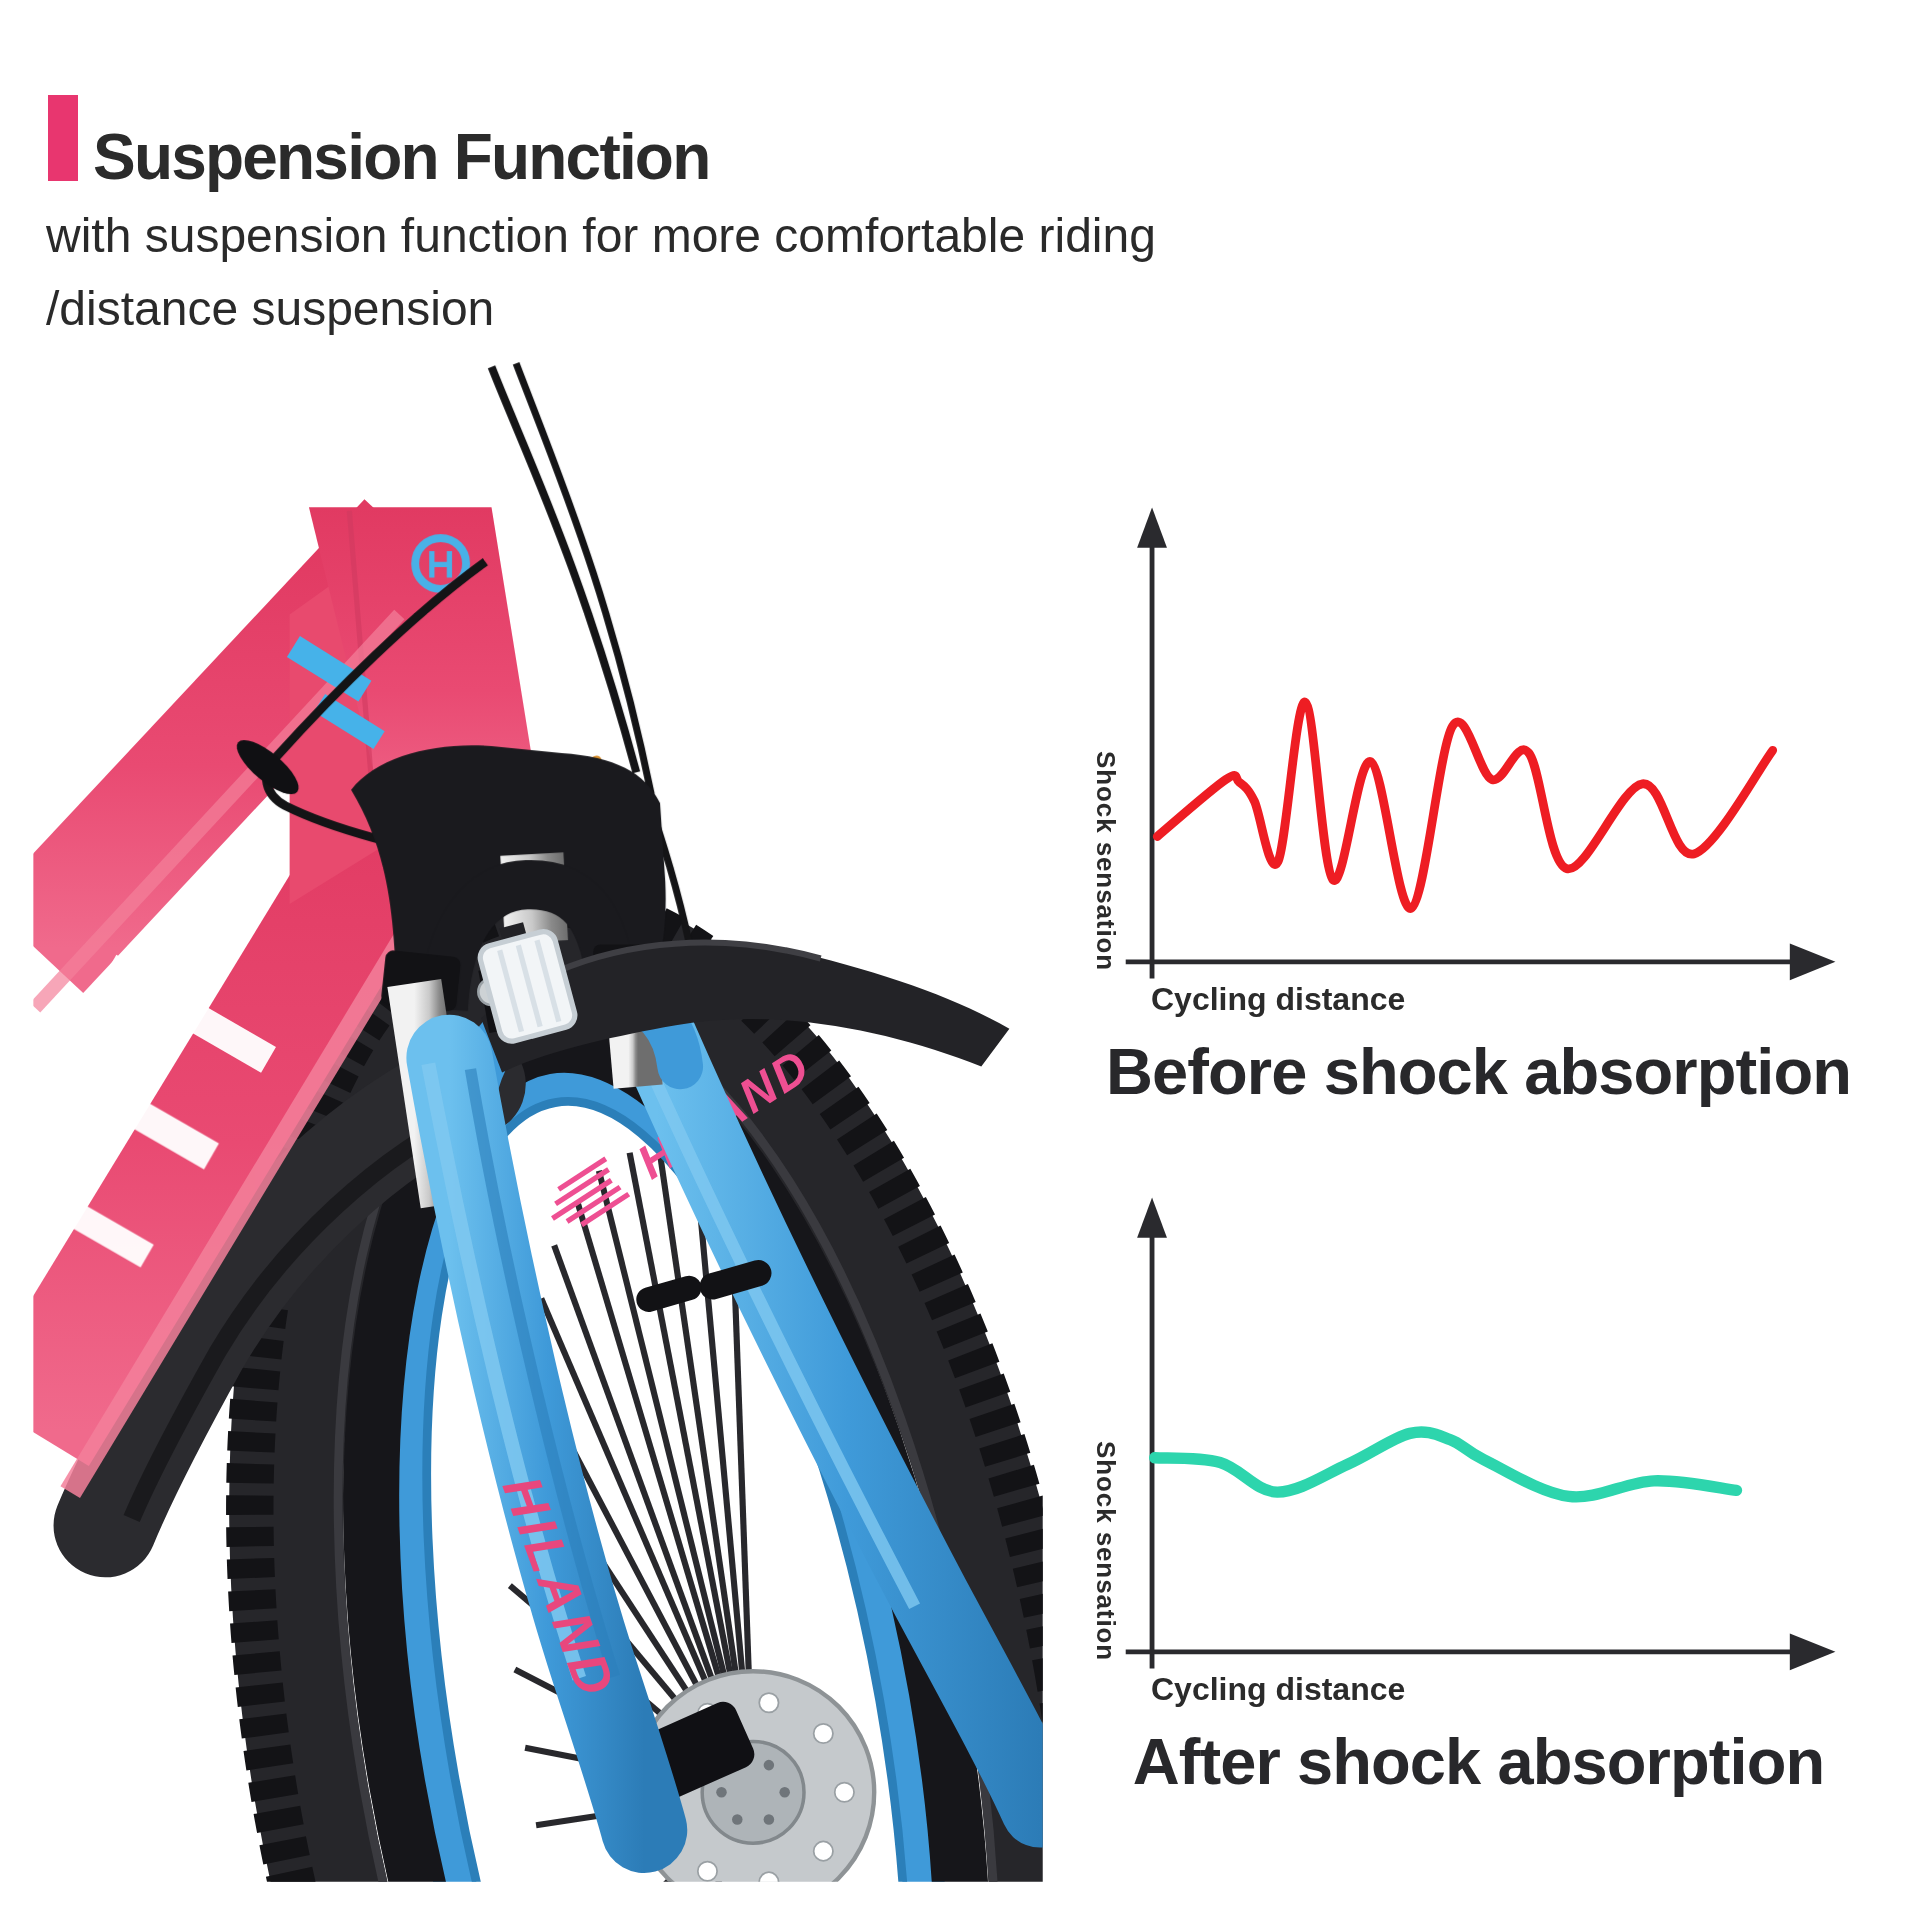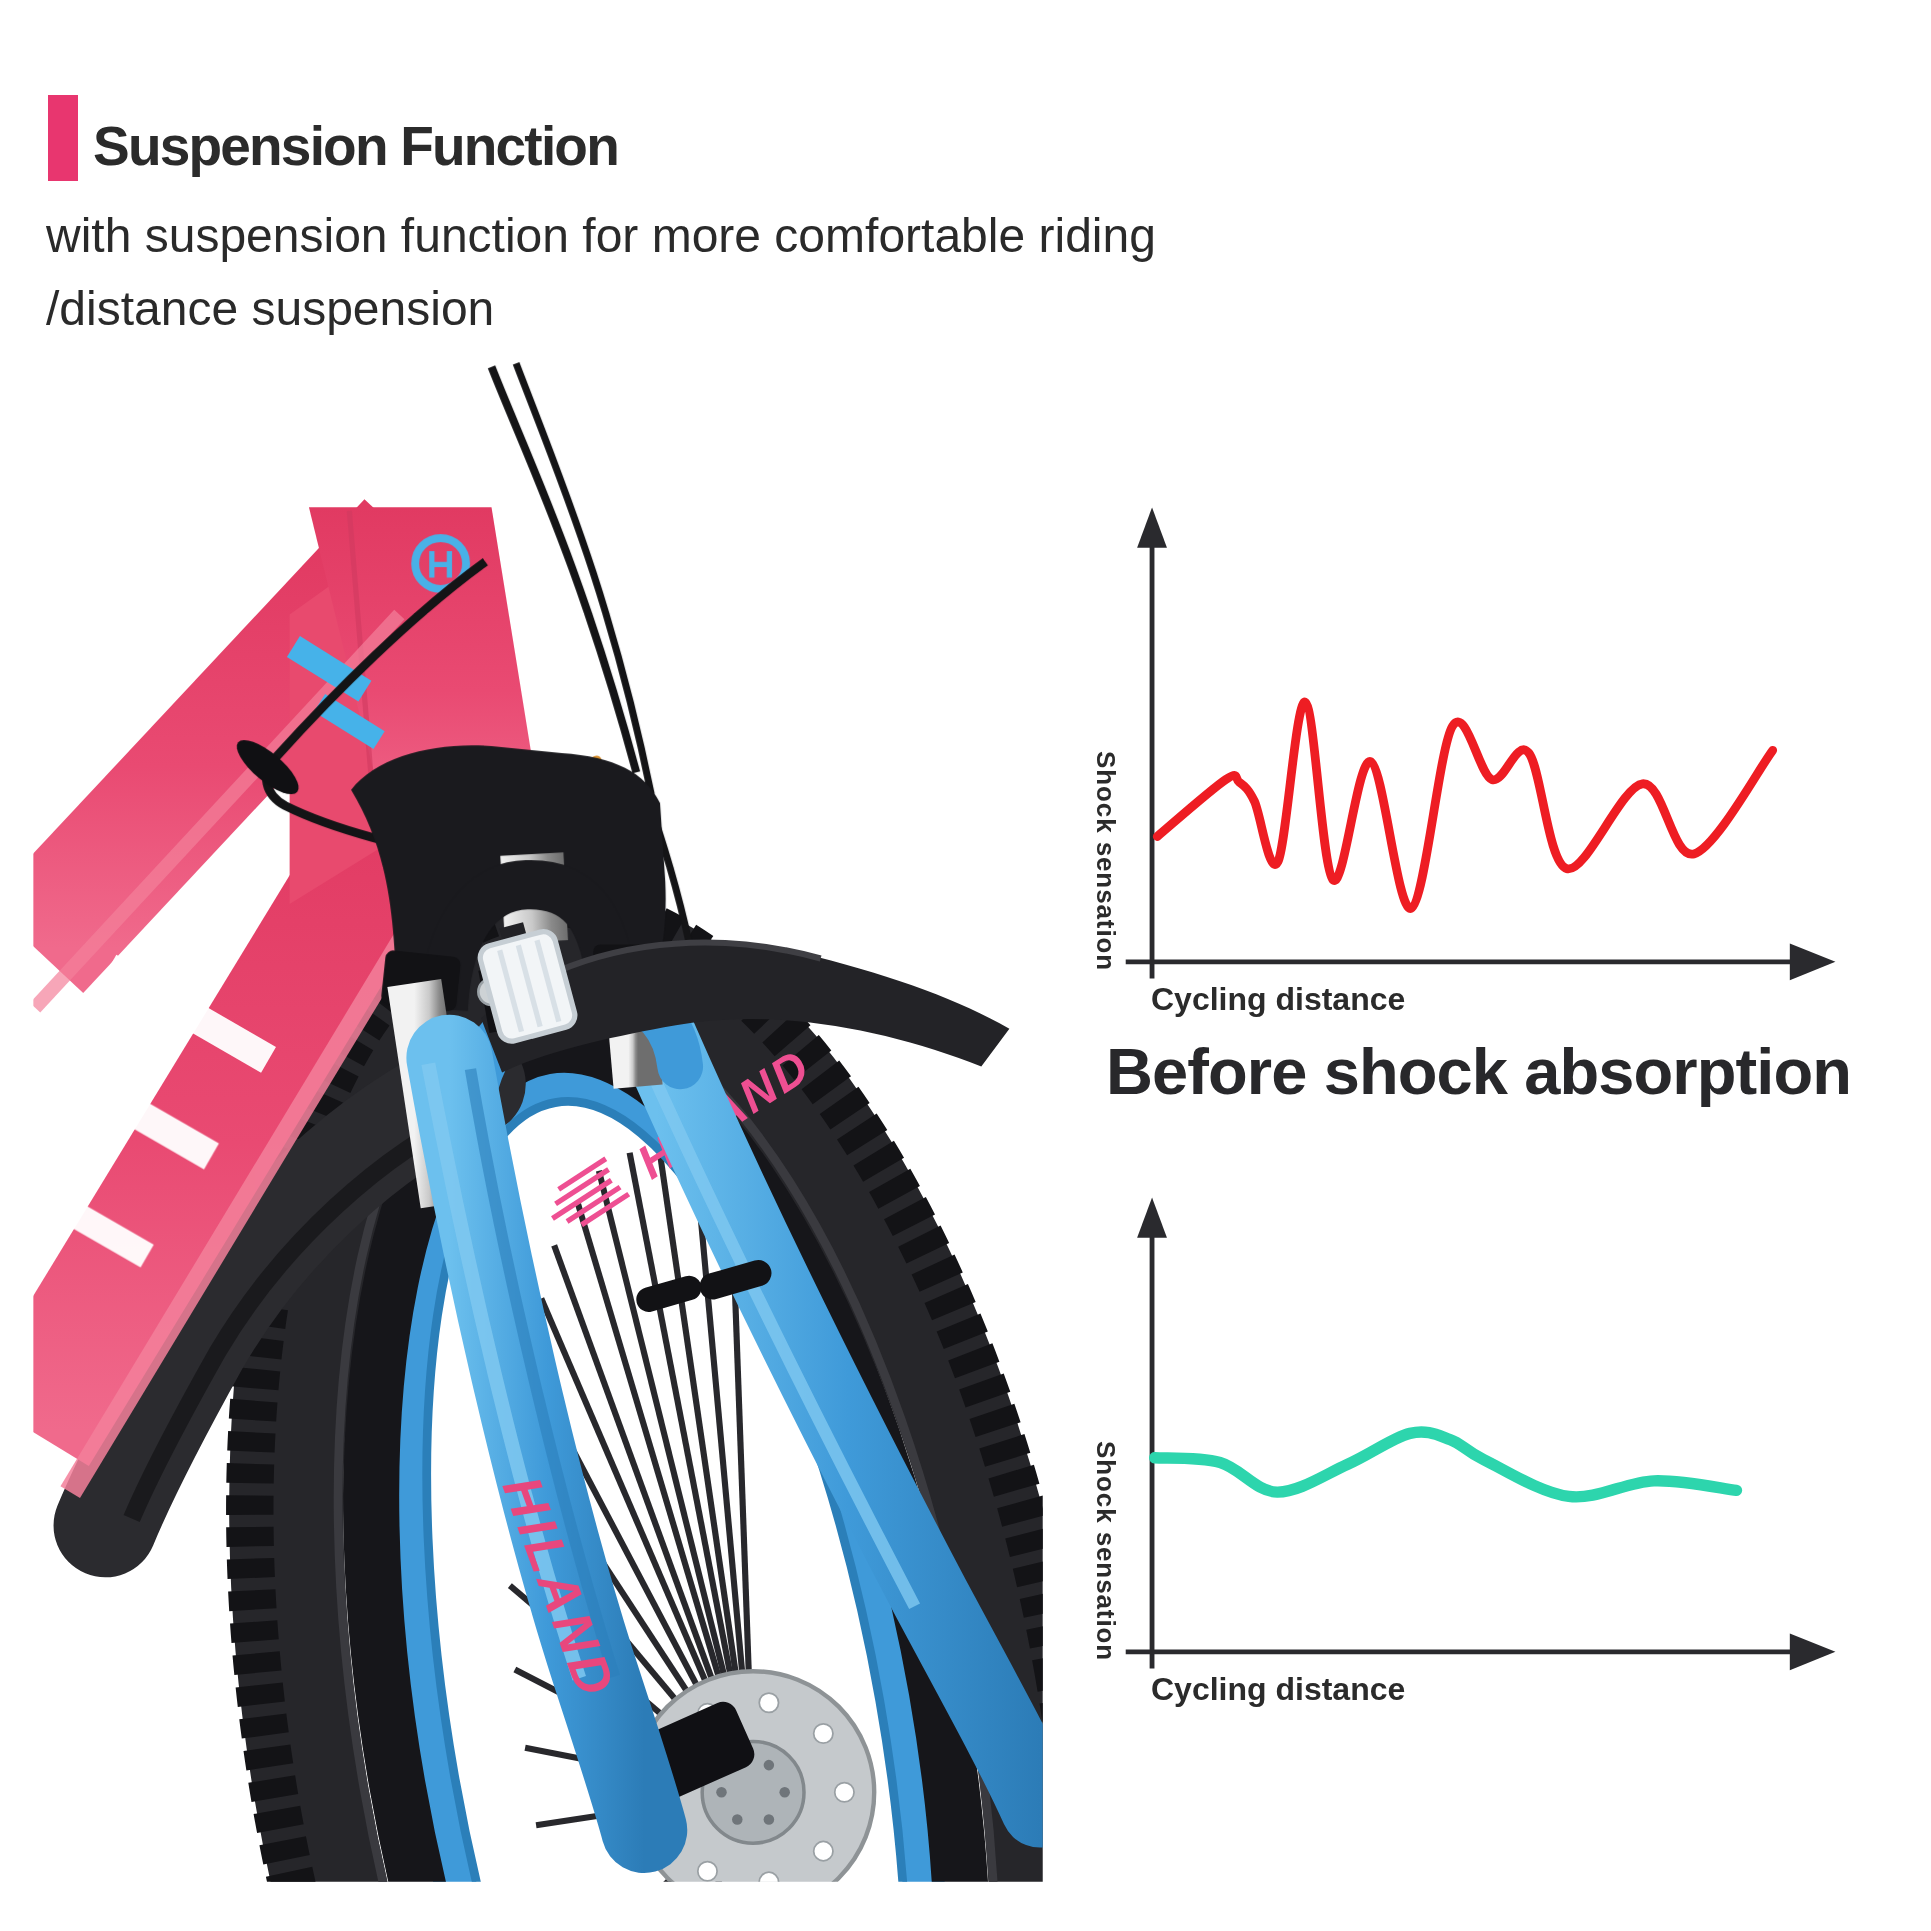--- a/index.html
+++ b/index.html
@@ -6,21 +6,21 @@
     --accent:#e8366f;
     --text-dark:#2b2b2b;
     --axis:#2a2a2e;
   }
   html,body{margin:0;padding:0;background:#ffffff;}
   body{width:1931px;height:1931px;font-family:"Liberation Sans",sans-serif;position:relative;overflow:hidden;}
   .canvas{position:absolute;inset:0;width:1931px;height:1931px;background:#fff;}
 
   
   .accent-bar{position:absolute;left:48px;top:95px;width:30px;height:86px;background:var(--accent);}
-  .page-title{position:absolute;left:93px;top:77px;font-size:55px;font-weight:700;letter-spacing:-1.8px;color:var(--text-dark);white-space:nowrap;}
+  .page-title{position:absolute;left:93px;top:77px;font-size:64px;font-weight:700;letter-spacing:-1.8px;color:var(--text-dark);white-space:nowrap;}
   .subtitle{position:absolute;left:46px;top:200px;font-size:48px;font-weight:400;color:#2a2a2a;line-height:1.52;letter-spacing:0;}
 
   
   .chart{position:absolute;left:1088px;width:772px;height:650px;}
   #chart-before{top:500px;}
   #chart-after{top:1190px;}
   .chart svg.plot{position:absolute;left:0;top:0;}
   .ylabel{
     position:absolute;left:1.8px;top:251px;height:216px;
     writing-mode:vertical-rl;text-orientation:mixed;
@@ -254,16 +254,17 @@
   <div class="chart" id="chart-after">
     <svg class="plot" width="772" height="492" viewBox="0 0 880 560" xmlns="http://www.w3.org/2000/svg">
       <line class="axis-line" x1="73" y1="50" x2="73" y2="545"></line>
       <polygon class="axis-head" points="73,8 56,54 90,54"></polygon>
       <line class="axis-line" x1="43" y1="526" x2="806" y2="526"></line>
       <polygon class="axis-head" points="852,526 800,505 800,547"></polygon>
       <path id="curve-after" class="curve" d="M 76.0 304.8 C 88.4 305.7, 127.3 303.7, 150.6 310.2 C 173.9 316.8, 191.5 343.6, 215.7 344.0 C 240.0 344.3, 270.9 323.4, 296.1 312.2 C 321.3 301.1, 347.6 281.7, 367.0 277.0 C 386.5 272.3, 398.7 279.0, 412.7 284.0 C 426.7 288.9, 428.5 295.9, 451.0 306.8 C 473.6 317.6, 515.7 344.9, 548.0 348.9 C 580.4 353.0, 613.2 332.2, 645.1 331.1 C 676.9 329.9, 723.5 340.2, 739.2 342.0" stroke="#2dd5ad" stroke-width="13"></path>
     </svg>
     <div class="ylabel">Shock sensation</div>
     <div class="xlabel">Cycling distance</div>
+    <div class="chart-title">After shock absorption</div>
   </div>
 
 </div>
 
 
 </body></html>

